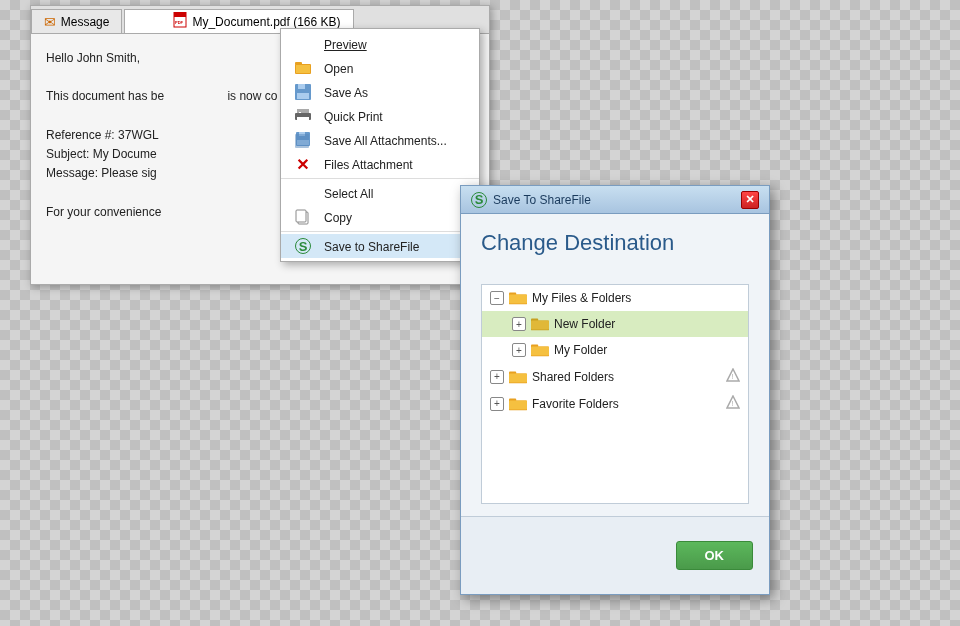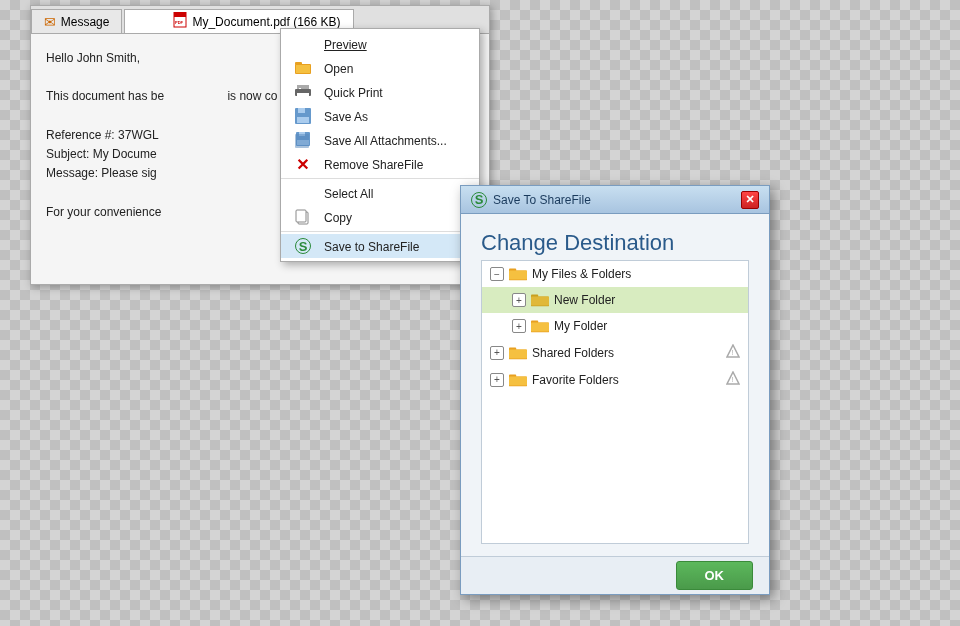--- a/index.html
+++ b/index.html
@@ -208,21 +208,21 @@
       padding: 16px 20px 12px;
       display: flex;
       flex-direction: column;
       overflow: hidden;
     }
 
     .dialog-heading {
       font-size: 22px;
       font-weight: 300;
       color: #2a5a8a;
-      margin-bottom: 4px;
+      margin-bottom: 28px;
       font-family: Segoe UI Light, Segoe UI, Arial, sans-serif;
     }
 
     .folder-tree {
       flex: 1;
       overflow-y: auto;
       background: white;
       border: 1px solid #c0ccd8;
     }
 
@@ -262,21 +262,21 @@
       color: #555;
     }
 
     .warning-icon {
       margin-left: auto;
       color: #888;
       font-size: 14px;
     }
 
     .dialog-footer {
-      padding: 4px 16px;
+      padding: 24px 16px;
       display: flex;
       justify-content: flex-end;
       background: #e8eef4;
       border-top: 1px solid #c0ccd8;
     }
 
     .ok-button {
       background: linear-gradient(to bottom, #5cb85c, #4a9a4a);
       color: white;
       border: 1px solid #3a8a3a;
@@ -337,53 +337,53 @@
       <svg width="16" height="14" viewBox="0 0 16 14">
           <rect x="0" y="3" width="16" height="10" rx="1" fill="#e8a020"></rect>
           <rect x="0" y="1" width="7" height="3" rx="1" fill="#e8a020"></rect>
           <rect x="1" y="4" width="14" height="8" fill="#f5c040"></rect>
         </svg>
     </span>
     <span>Open</span>
   </div>
   <div class="menu-item">
     <span class="menu-icon">
+      <svg width="16" height="16" viewBox="0 0 16 16">
+          <rect x="0" y="0" width="16" height="16" rx="1" fill="#6699cc"></rect>
+          <rect x="3" y="0" width="7" height="5" fill="#aaccee"></rect>
+          <rect x="2" y="9" width="12" height="6" fill="#aaccee"></rect>
+        </svg>
+    </span>
+    <span>Save As</span>
+  </div>
+  <div class="menu-item">
+    <span class="menu-icon">
       <svg width="16" height="14" viewBox="0 0 16 14">
           <rect x="2" y="0" width="12" height="4" fill="#aaa"></rect>
           <rect x="0" y="4" width="16" height="7" rx="1" fill="#666"></rect>
           <rect x="2" y="8" width="12" height="5" fill="white"></rect>
           <rect x="4" y="3" width="2" height="1" fill="white"></rect>
         </svg>
     </span>
     <span>Quick Print</span>
-  </div>
-  <div class="menu-item">
-    <span class="menu-icon">
-      <svg width="16" height="16" viewBox="0 0 16 16">
-          <rect x="0" y="0" width="16" height="16" rx="1" fill="#6699cc"></rect>
-          <rect x="3" y="0" width="7" height="5" fill="#aaccee"></rect>
-          <rect x="2" y="9" width="12" height="6" fill="#aaccee"></rect>
-        </svg>
-    </span>
-    <span>Save As</span>
   </div>
   <div class="menu-item">
     <span class="menu-icon">
       <svg width="16" height="16" viewBox="0 0 16 16">
           <rect x="1" y="0" width="14" height="14" rx="1" fill="#6699cc"></rect>
           <rect x="4" y="0" width="6" height="4" fill="#aaccee"></rect>
           <rect x="2" y="8" width="12" height="5" fill="#aaccee"></rect>
           <rect x="0" y="2" width="14" height="14" rx="1" fill="#5588bb" opacity="0.5"></rect>
         </svg>
     </span>
     <span>Save All Attachments...</span>
   </div>
   <div class="menu-item">
     <span class="menu-icon" style="color:#cc0000;font-weight:bold;font-size:16px;">✕</span>
-    <span>Remove ShareFile</span>
+    <span>Files Attachment</span>
   </div>
   <div class="menu-separator"></div>
   <div class="menu-item">
     <span class="menu-icon"></span>
     <span>Select All</span>
   </div>
   <div class="menu-item">
     <span class="menu-icon">
       <svg width="16" height="16" viewBox="0 0 16 16">
           <rect x="3" y="3" width="10" height="12" rx="1" fill="white" stroke="#888" stroke-width="1"></rect>

